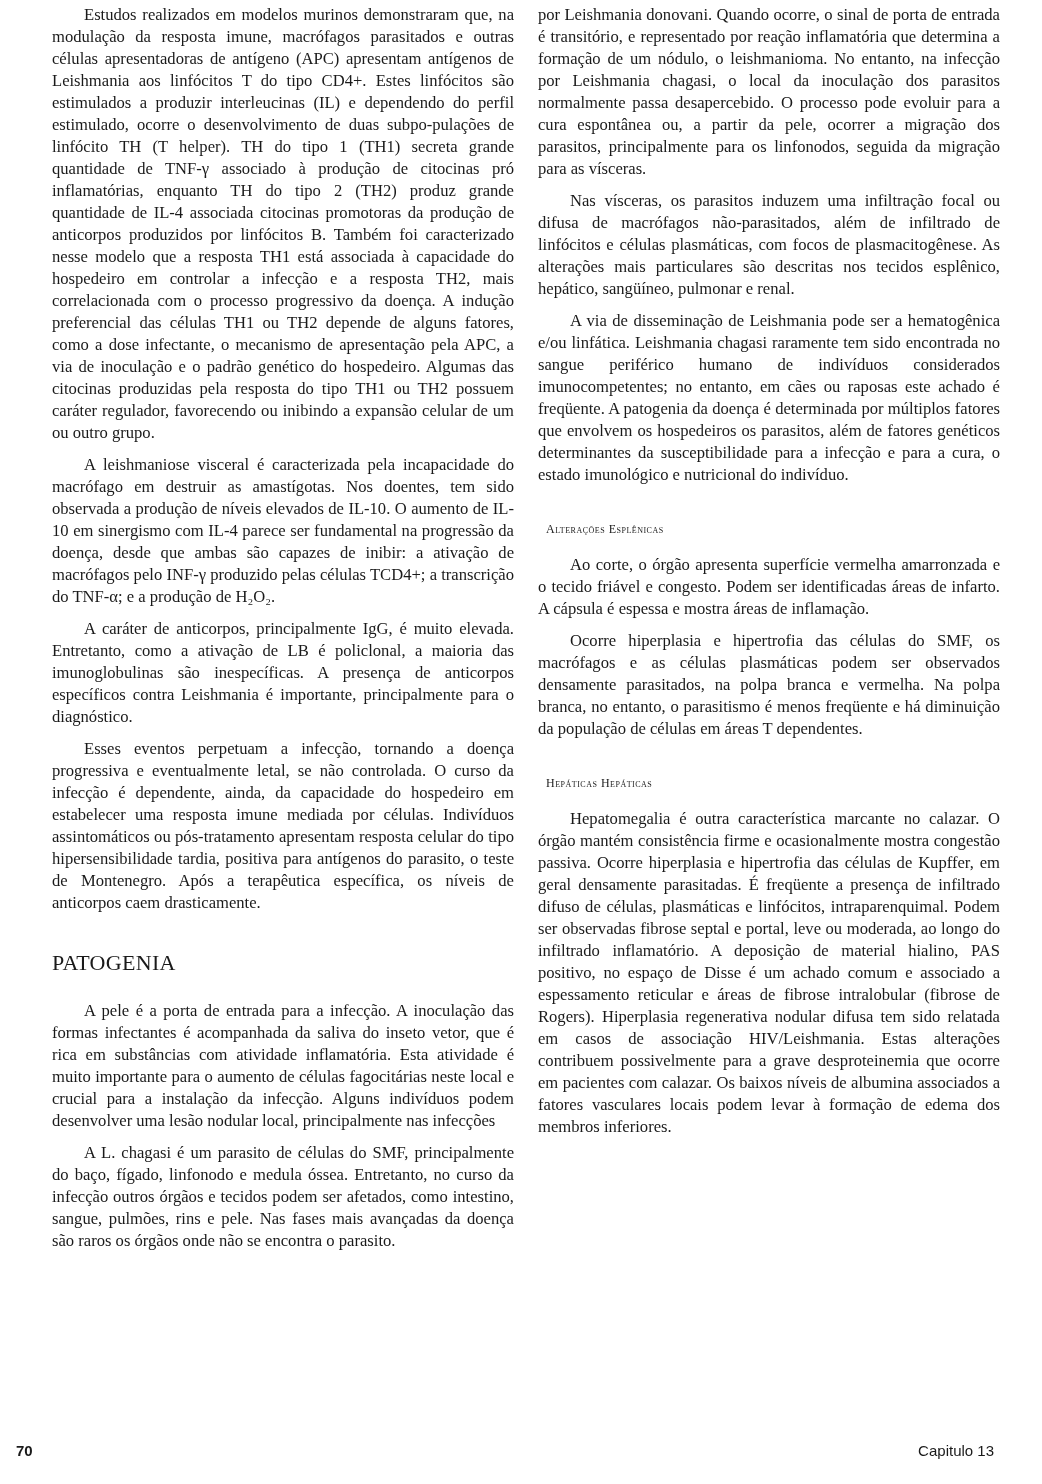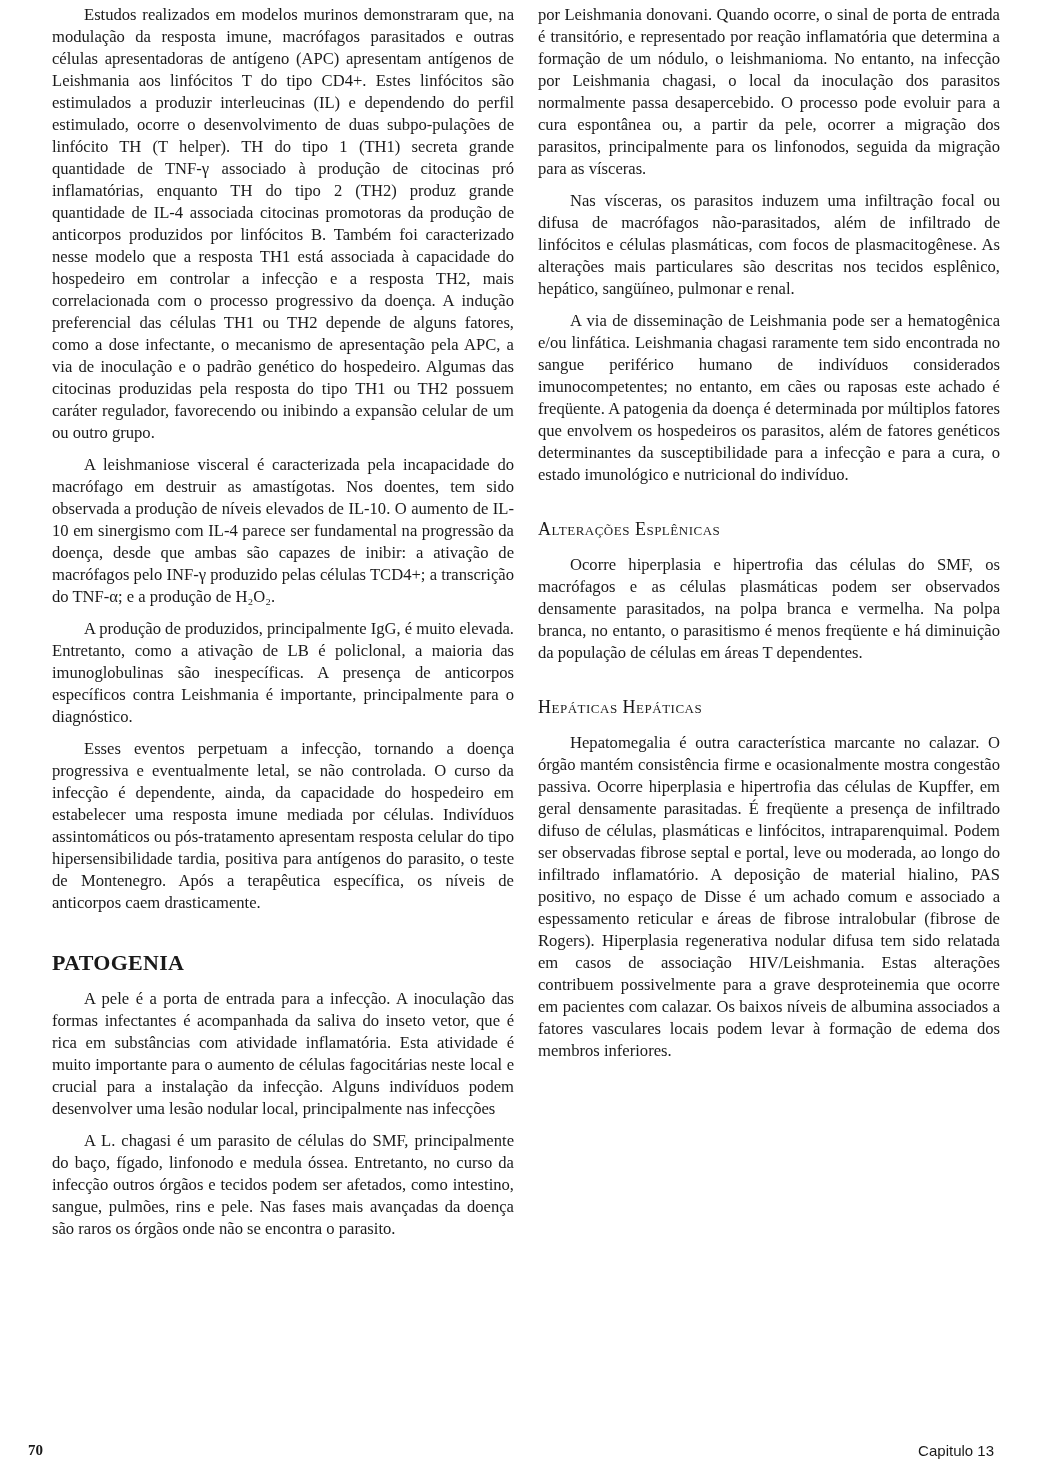--- a/index.html
+++ b/index.html
@@ -2,43 +2,44 @@
 <html><head>
 <meta charset="utf-8">
 <style>
   html, body { margin:0; padding:0; background:#fff; }
   body { width:1042px; height:1484px; position:relative; overflow:hidden; color:#1a1a1a;
          font-family:"Liberation Serif", "DejaVu Serif", serif; }
   .col { position:absolute; top:4px; width:462px; font-size:16.6px; line-height:22px; text-align:justify; }
   .col.left { left:52px; }
   .col.right { left:538px; }
   p { margin:0 0 10px 0; text-indent:32px; hyphens:manual; }
-  h2.sec { font-family:"Liberation Serif", serif; font-weight:bold; font-size:22px; margin:38px 0 14px 0; letter-spacing:0.3px; }
-  h3.sub { font-family:"Liberation Serif", serif; font-weight:normal; font-size:18px; margin:32px 0 14px 0; font-variant:small-caps; letter-spacing:0.5px; }
+  h2.sec { font-family:"Liberation Serif", serif; font-weight:normal; font-size:22px; margin:38px 0 26px 0; letter-spacing:0.3px; }
+  h3.sub { font-family:"Liberation Serif", serif; font-weight:normal; font-size:12px; margin:32px 0 14px 8px; font-variant:small-caps; letter-spacing:0.5px; }
   .footer { position:absolute; top:1442px; font-family:"Liberation Sans", sans-serif; font-size:15px; }
-  .pagenum { left:28px; font-weight:bold;font-family:Liberation Serif, serif; }
+  .pagenum { left:16px; font-weight:bold; }
   .chapter { right:48px; }
 </style>
 </head>
 <body>
 
 <div class="col left">
   <p>Estudos realizados em modelos murinos demonstraram que, na modulação da resposta imune, macrófagos parasitados e outras células apresentadoras de antígeno (APC) apresentam antígenos de Leishmania aos linfócitos T do tipo CD4+. Estes linfócitos são estimulados a produzir interleucinas (IL) e dependendo do perfil estimulado, ocorre o desenvolvimento de duas subpo-pulações de linfócito TH (T helper). TH do tipo 1 (TH1) secreta grande quantidade de TNF-γ associado à produção de citocinas pró inflamatórias, enquanto TH do tipo 2 (TH2) produz grande quantidade de IL-4 associada citocinas promotoras da produção de anticorpos produzidos por linfócitos B. Também foi caracterizado nesse modelo que a resposta TH1 está associada à capacidade do hospedeiro em controlar a infecção e a resposta TH2, mais correlacionada com o processo progressivo da doença. A indução preferencial das células TH1 ou TH2 depende de alguns fatores, como a dose infectante, o mecanismo de apresentação pela APC, a via de inoculação e o padrão genético do hospedeiro. Algumas das citocinas produzidas pela resposta do tipo TH1 ou TH2 possuem caráter regulador, favorecendo ou inibindo a expansão celular de um ou outro grupo.</p>
   <p>A leishmaniose visceral é caracterizada pela incapacidade do macrófago em destruir as amastígotas. Nos doentes, tem sido observada a produção de níveis elevados de IL-10. O aumento de IL-10 em sinergismo com IL-4 parece ser fundamental na progressão da doença, desde que ambas são capazes de inibir: a ativação de macrófagos pelo INF-γ produzido pelas células TCD4+; a transcrição do TNF-α; e a produção de H₂O₂.</p>
-  <p>A produção de produzidos, principalmente IgG, é muito elevada. Entretanto, como a ativação de LB é policlonal, a maioria das imunoglobulinas são inespecíficas. A presença de anticorpos específicos contra Leishmania é importante, principalmente para o diagnóstico.</p>
+  <p>A caráter de anticorpos, principalmente IgG, é muito elevada. Entretanto, como a ativação de LB é policlonal, a maioria das imunoglobulinas são inespecíficas. A presença de anticorpos específicos contra Leishmania é importante, principalmente para o diagnóstico.</p>
   <p>Esses eventos perpetuam a infecção, tornando a doença progressiva e eventualmente letal, se não controlada. O curso da infecção é dependente, ainda, da capacidade do hospedeiro em estabelecer uma resposta imune mediada por células. Indivíduos assintomáticos ou pós-tratamento apresentam resposta celular do tipo hipersensibilidade tardia, positiva para antígenos do parasito, o teste de Montenegro. Após a terapêutica específica, os níveis de anticorpos caem drasticamente.</p>
   <h2 class="sec">PATOGENIA</h2>
   <p>A pele é a porta de entrada para a infecção. A inoculação das formas infectantes é acompanhada da saliva do inseto vetor, que é rica em substâncias com atividade inflamatória. Esta atividade é muito importante para o aumento de células fagocitárias neste local e crucial para a instalação da infecção. Alguns indivíduos podem desenvolver uma lesão nodular local, principalmente nas infecções</p>
   <p>A L. chagasi é um parasito de células do SMF, principalmente do baço, fígado, linfonodo e medula óssea. Entretanto, no curso da infecção outros órgãos e tecidos podem ser afetados, como intestino, sangue, pulmões, rins e pele. Nas fases mais avançadas da doença são raros os órgãos onde não se encontra o parasito.</p>
 </div>
 
 <div class="col right">
   <p style="text-indent:0">por Leishmania donovani. Quando ocorre, o sinal de porta de entrada é transitório, e representado por reação inflamatória que determina a formação de um nódulo, o leishmanioma. No entanto, na infecção por Leishmania chagasi, o local da inoculação dos parasitos normalmente passa desapercebido. O processo pode evoluir para a cura espontânea ou, a partir da pele, ocorrer a migração dos parasitos, principalmente para os linfonodos, seguida da migração para as vísceras.</p>
   <p>Nas vísceras, os parasitos induzem uma infiltração focal ou difusa de macrófagos não-parasitados, além de infiltrado de linfócitos e células plasmáticas, com focos de plasmacitogênese. As alterações mais particulares são descritas nos tecidos esplênico, hepático, sangüíneo, pulmonar e renal.</p>
   <p>A via de disseminação de Leishmania pode ser a hematogênica e/ou linfática. Leishmania chagasi raramente tem sido encontrada no sangue periférico humano de indivíduos considerados imunocompetentes; no entanto, em cães ou raposas este achado é freqüente. A patogenia da doença é determinada por múltiplos fatores que envolvem os hospedeiros os parasitos, além de fatores genéticos determinantes da susceptibilidade para a infecção e para a cura, o estado imunológico e nutricional do indivíduo.</p>
   <h3 class="sub">Alterações Esplênicas</h3>
+  <p>Ao corte, o órgão apresenta superfície vermelha amarronzada e o tecido friável e congesto. Podem ser identificadas áreas de infarto. A cápsula é espessa e mostra áreas de inflamação.</p>
   <p>Ocorre hiperplasia e hipertrofia das células do SMF, os macrófagos e as células plasmáticas podem ser observados densamente parasitados, na polpa branca e vermelha. Na polpa branca, no entanto, o parasitismo é menos freqüente e há diminuição da população de células em áreas T dependentes.</p>
   <h3 class="sub">Hepáticas Hepáticas</h3>
   <p>Hepatomegalia é outra característica marcante no calazar. O órgão mantém consistência firme e ocasionalmente mostra congestão passiva. Ocorre hiperplasia e hipertrofia das células de Kupffer, em geral densamente parasitadas. É freqüente a presença de infiltrado difuso de células, plasmáticas e linfócitos, intraparenquimal. Podem ser observadas fibrose septal e portal, leve ou moderada, ao longo do infiltrado inflamatório. A deposição de material hialino, PAS positivo, no espaço de Disse é um achado comum e associado a espessamento reticular e áreas de fibrose intralobular (fibrose de Rogers). Hiperplasia regenerativa nodular difusa tem sido relatada em casos de associação HIV/Leishmania. Estas alterações contribuem possivelmente para a grave desproteinemia que ocorre em pacientes com calazar. Os baixos níveis de albumina associados a fatores vasculares locais podem levar à formação de edema dos membros inferiores.</p>
 </div>
 
 <div class="footer pagenum">70</div>
 <div class="footer chapter">Capitulo 13</div>
 
 </body></html>

